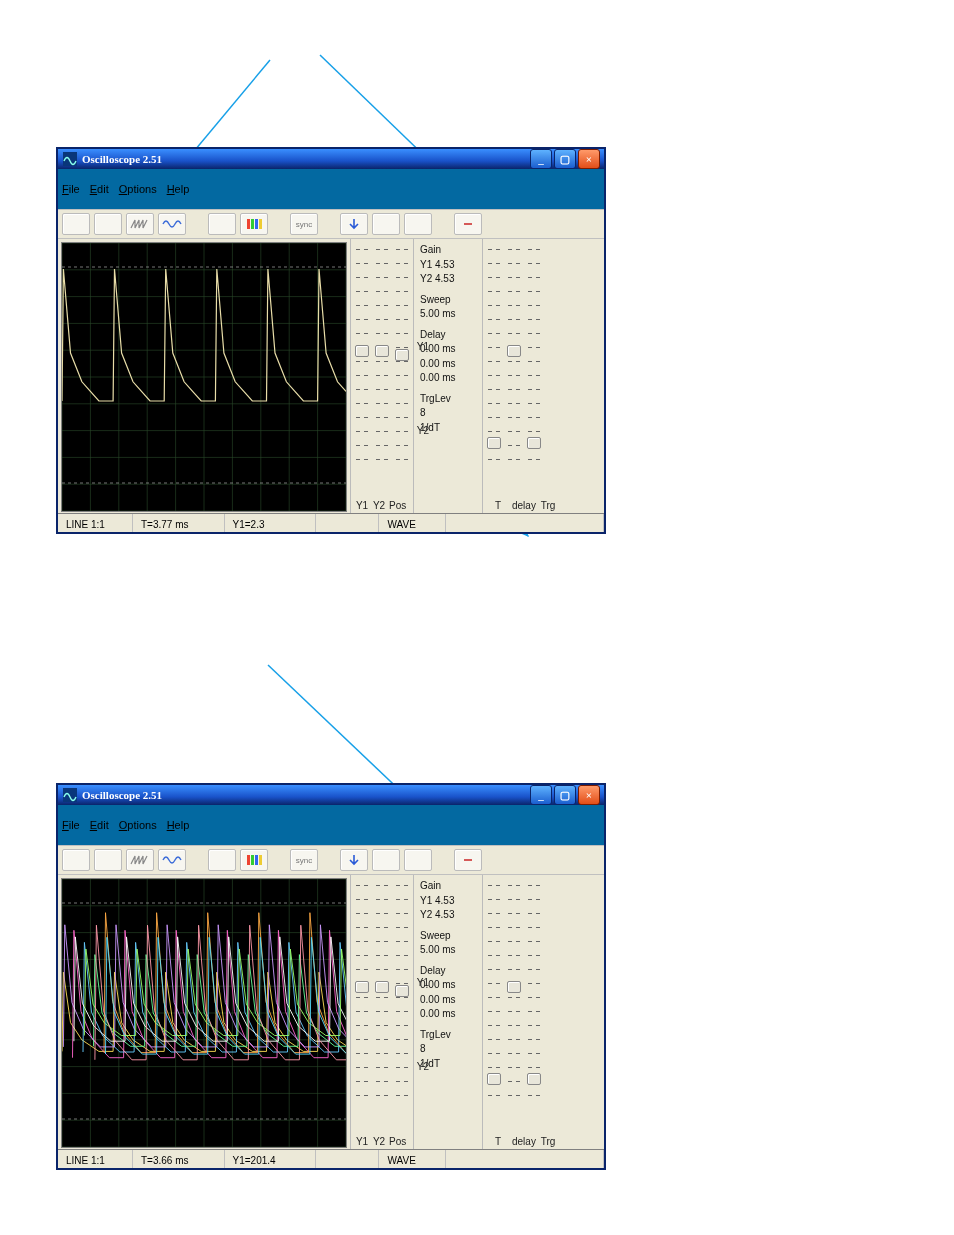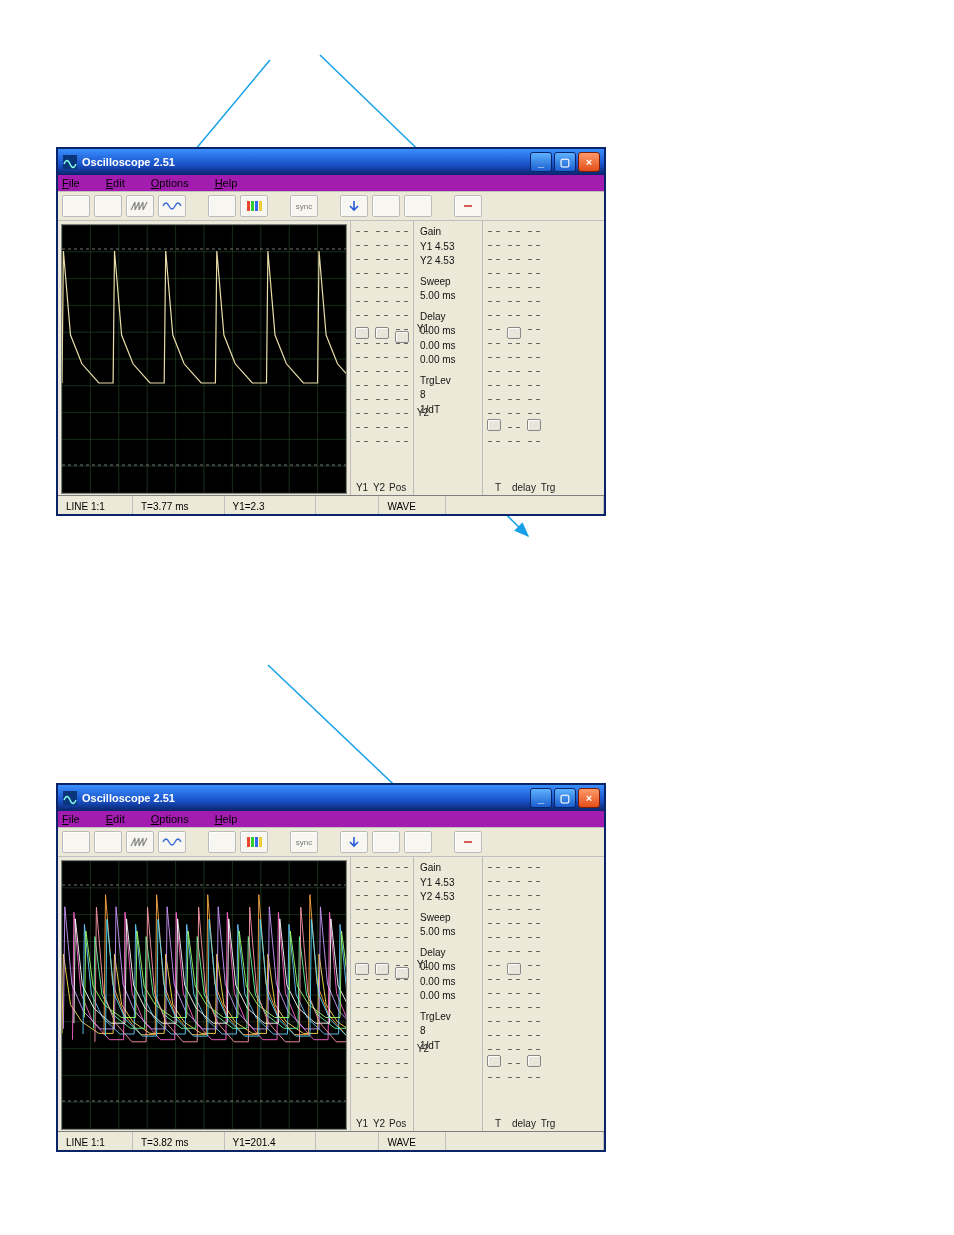--- a/index.html
+++ b/index.html
@@ -25,26 +25,27 @@
   }
   
   .window {
     position: absolute;
     width: 546px;
     border: 1px solid #0a246a;
     background: #ece9d8;
     box-shadow: 0 0 0 1px #0a246a;
   }
   .titlebar {
-    height: 26px;
+    height: 20px;
     background: linear-gradient(to bottom, #3a8fff 0%, #1952c9 60%, #0a246a 100%);
     color: #fff;
     display: flex;
     align-items: center;
     padding: 0 4px;
+    font-family: Liberation Serif, serif;
   }
   .titlebar .icon {
     width: 16px; height: 16px;
     margin-right: 4px;
     display: flex; align-items: center; justify-content: center;
   }
   .titlebar .title {
     flex: 1;
     font-weight: bold;
   }
@@ -64,25 +65,25 @@
   }
   .winbtn.min, .winbtn.max {
     background: linear-gradient(to bottom, #5eb2ff, #1b5ecf);
     border: 1px solid #0a246a;
   }
   .winbtn.close {
     background: linear-gradient(to bottom, #ff9a6a, #e24e19);
     border: 1px solid #7b1c00;
   }
   .menubar {
-    background: #a21caf;
+    background: #0369a1;
     border-bottom: 1px solid #c0c0c0;
-    padding: 2px 4px;
-    display: flex;
-    gap: 26px;
+    padding: 14px 4px;
+    display: flex;
+    gap: 10px;
   }
   .menuitem {
     cursor: pointer;
   }
   .menuitem .ul {
     text-decoration: underline;
   }
   .toolbar {
     background: #ece9d8;
     padding: 3px 4px;
@@ -923,20 +924,20 @@
             <div class="slider-labels-bottom">
               <span style="width: 22px;">T</span>
               <span style="width: 22px;">delay</span>
               <span style="width: 22px;">Trg</span>
             </div>
           </div>
         </div>
       </div>
       <div class="statusbar">
         <div class="cell" style="width: 70px;">LINE 1:1</div>
-        <div class="cell" style="width: 90px;">T=3.82 ms</div>
+        <div class="cell" style="width: 90px;">T=3.66 ms</div>
         <div class="cell" style="width: 90px;">Y1=201.4</div>
         <div class="cell" style="width: 56px;"></div>
         <div class="cell" style="width: 60px;">WAVE</div>
         <div class="cell" style="width: 170px;"></div>
       </div>
     </div>
   </div>
 
 </body></html>

